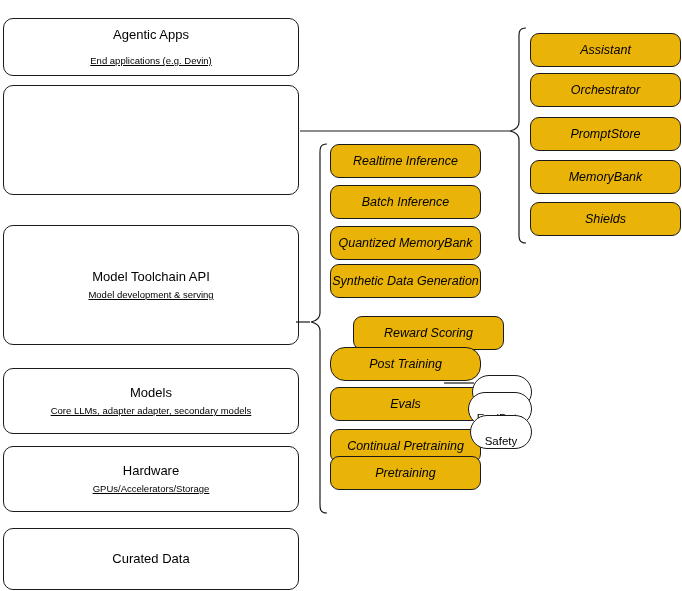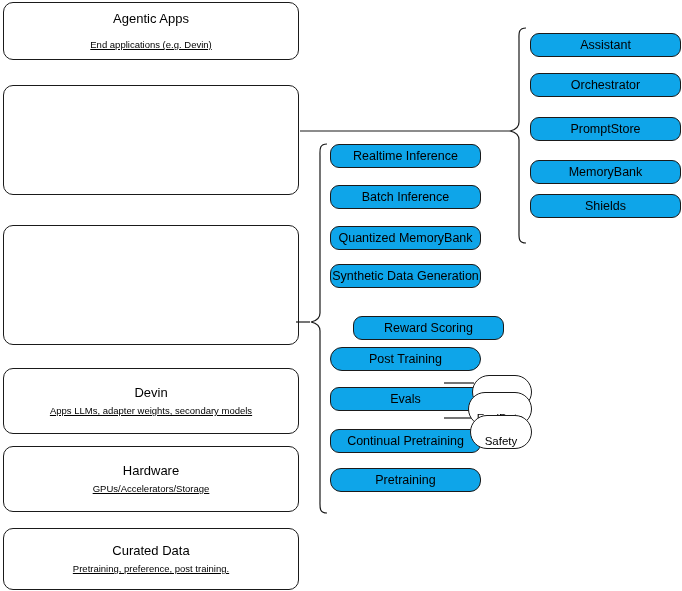--- a/index.html
+++ b/index.html
@@ -46,29 +46,30 @@
 
   
   .layer-box { left: 3px; width: 296px; }
 
   
   .cap {
     position: absolute;
     box-sizing: border-box;
     border: 1px solid #1a1a1a;
     border-radius: 9px;
-    background: #0ea5e9;
+    background: #eab308;
     display: flex;
     align-items: center;
     justify-content: center;
-    height: 24px;
+    height: 34px;
     font-size: 12.5px;
     line-height: 16px;
     white-space: nowrap;
     z-index: 3;
+    font-style: italic;
   }
   .cap-mid  { left: 330px; width: 151px; }
   .cap-right{ left: 530px; width: 151px; }
 
   
   .badge {
     position: absolute;
     box-sizing: border-box;
     border: 1px solid #1a1a1a;
     border-radius: 999px;
@@ -119,44 +120,45 @@
            L 320 313
            C 320 319, 316 321, 311 322
            C 316 323, 320 325, 320 331
            L 320 501
            C 320 507, 319 513, 327 513"></path>
 
   <line x1="444" y1="383" x2="474" y2="383"></line>
   <line x1="444" y1="418" x2="474" y2="418"></line>
 </svg>
 
-<div class="box layer-box" style="top:2px; height:58px;gap:8px;">
+<div class="box layer-box" style="top:18px; height:58px;gap:8px;">
   <div class="title">Agentic Apps</div>
   <div class="subtitle">End applications (e.g. Devin)</div>
 </div>
 
 <div class="box layer-box" style="top:85px; height:110px;">
 </div>
 
 <div class="box layer-box" style="top:225px; height:120px;">
+  <div class="title">Model Toolchain API</div>
+  <div class="subtitle">Model development &amp; serving</div>
 </div>
 
 <div class="box layer-box" style="top:368px; height:66px;">
-  <div class="title">Devin</div>
-  <div class="subtitle">Apps LLMs, adapter weights, secondary models</div>
+  <div class="title">Models</div>
+  <div class="subtitle">Core LLMs, adapter adapter, secondary models</div>
 </div>
 
 <div class="box layer-box" style="top:446px; height:66px;">
   <div class="title">Hardware</div>
   <div class="subtitle">GPUs/Accelerators/Storage</div>
 </div>
 
 <div class="box layer-box" style="top:528px; height:62px;">
   <div class="title">Curated Data</div>
-  <div class="subtitle">Pretraining, preference, post training.</div>
 </div>
 
 <div class="cap cap-mid" style="top:144px;">
   <span>Realtime Inference</span>
 </div>
 <div class="cap cap-mid" style="top:185px;">
   <span>Batch Inference</span>
 </div>
 <div class="cap cap-mid" style="top:226px;">
   <span>Quantized MemoryBank</span>
@@ -169,21 +171,21 @@
 </div>
 <div class="cap cap-mid" style="top:347px;border-radius:15px;">
   <span>Post Training</span>
 </div>
 <div class="cap cap-mid" style="top:387px;">
   <span>Evals</span>
 </div>
 <div class="cap cap-mid" style="top:429px;">
   <span>Continual Pretraining</span>
 </div>
-<div class="cap cap-mid" style="top:468px;border-radius:11px;">
+<div class="cap cap-mid" style="top:456px;">
   <span>Pretraining</span>
 </div>
 
 <div class="badge" style="left:472px; top:375px; width:60px;">
   <span>Harness</span>
 </div>
 <div class="badge" style="left:468px; top:392px; width:64px;">
   <span>EvalData</span>
 </div>
 <div class="badge" style="left:470px; top:409px; width:62px;margin-top:6px;">
@@ -195,15 +197,15 @@
 </div>
 <div class="cap cap-right" style="top:73px;">
   <span>Orchestrator</span>
 </div>
 <div class="cap cap-right" style="top:117px;">
   <span>PromptStore</span>
 </div>
 <div class="cap cap-right" style="top:160px;">
   <span>MemoryBank</span>
 </div>
-<div class="cap cap-right" style="top:194px;justify-content:center;">
+<div class="cap cap-right" style="top:202px;justify-content:center;">
   <span>Shields</span>
 </div>
 
 </body></html>

